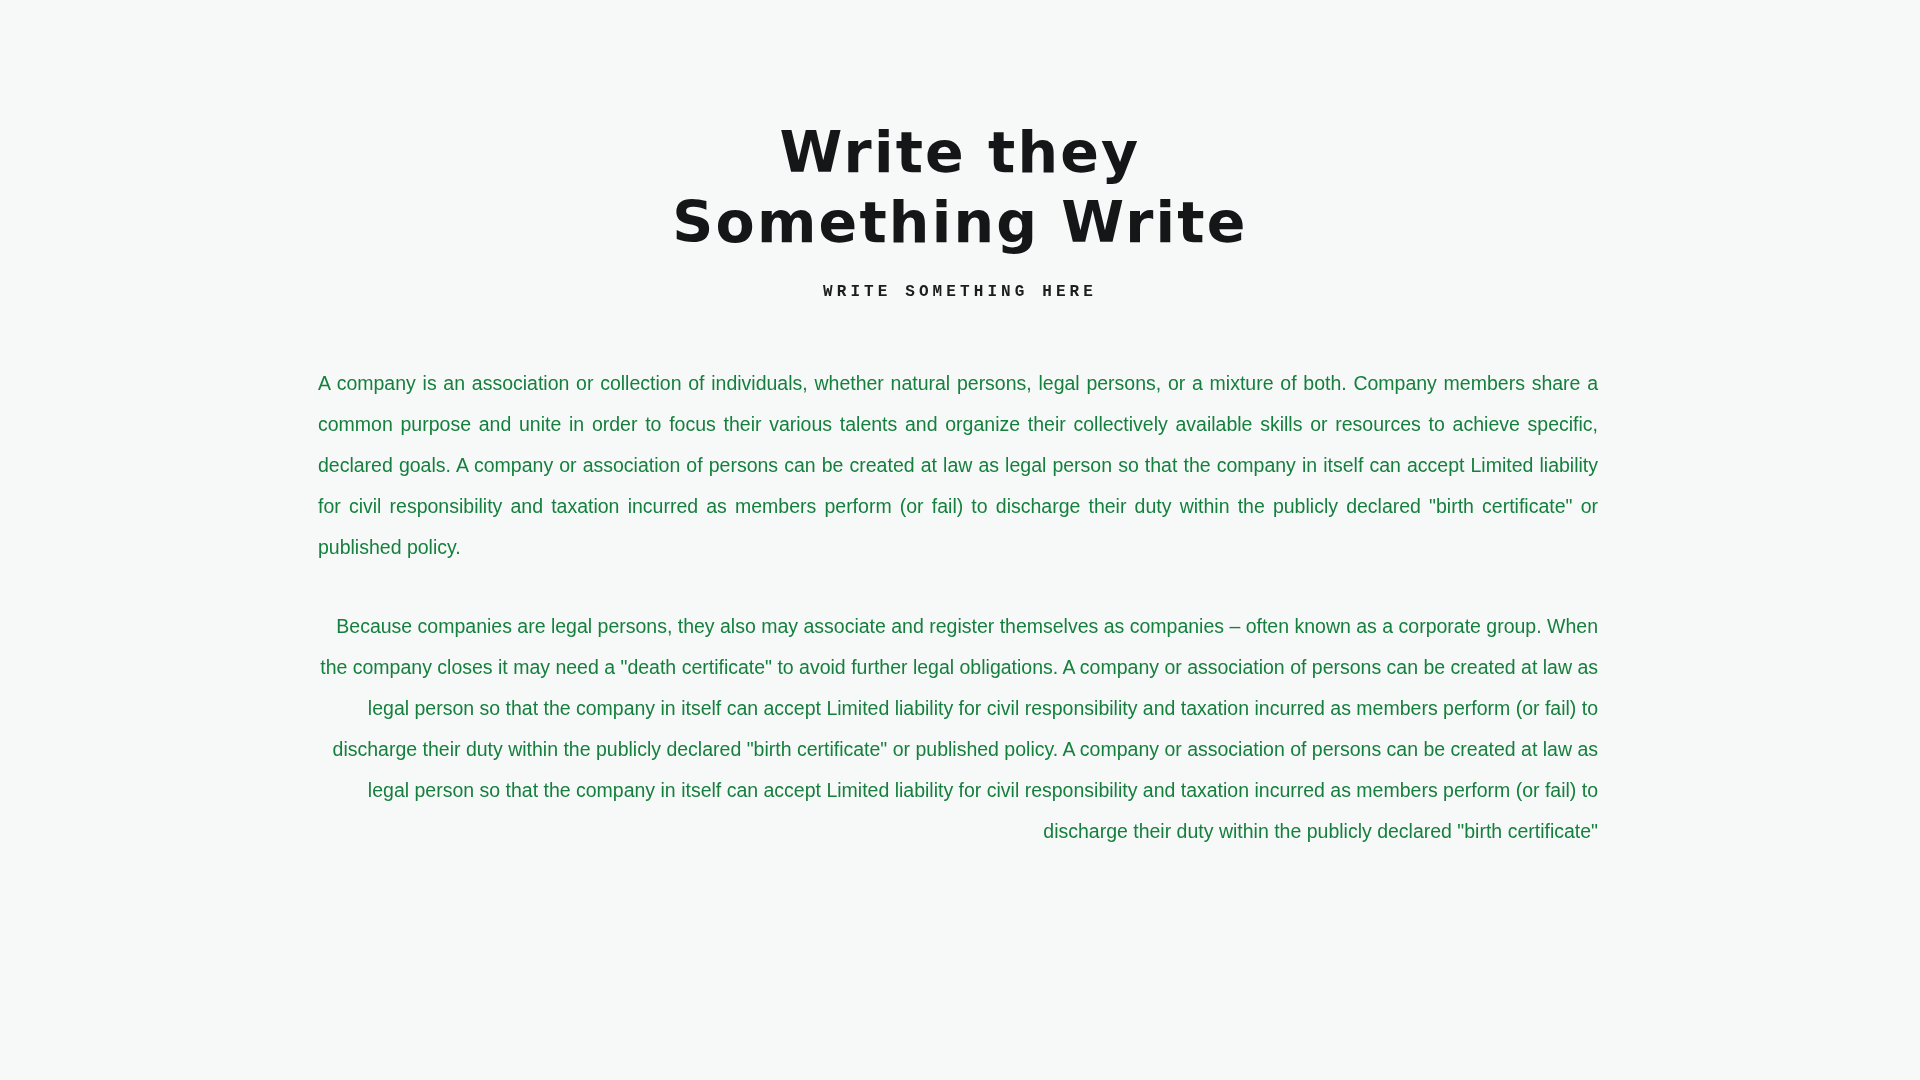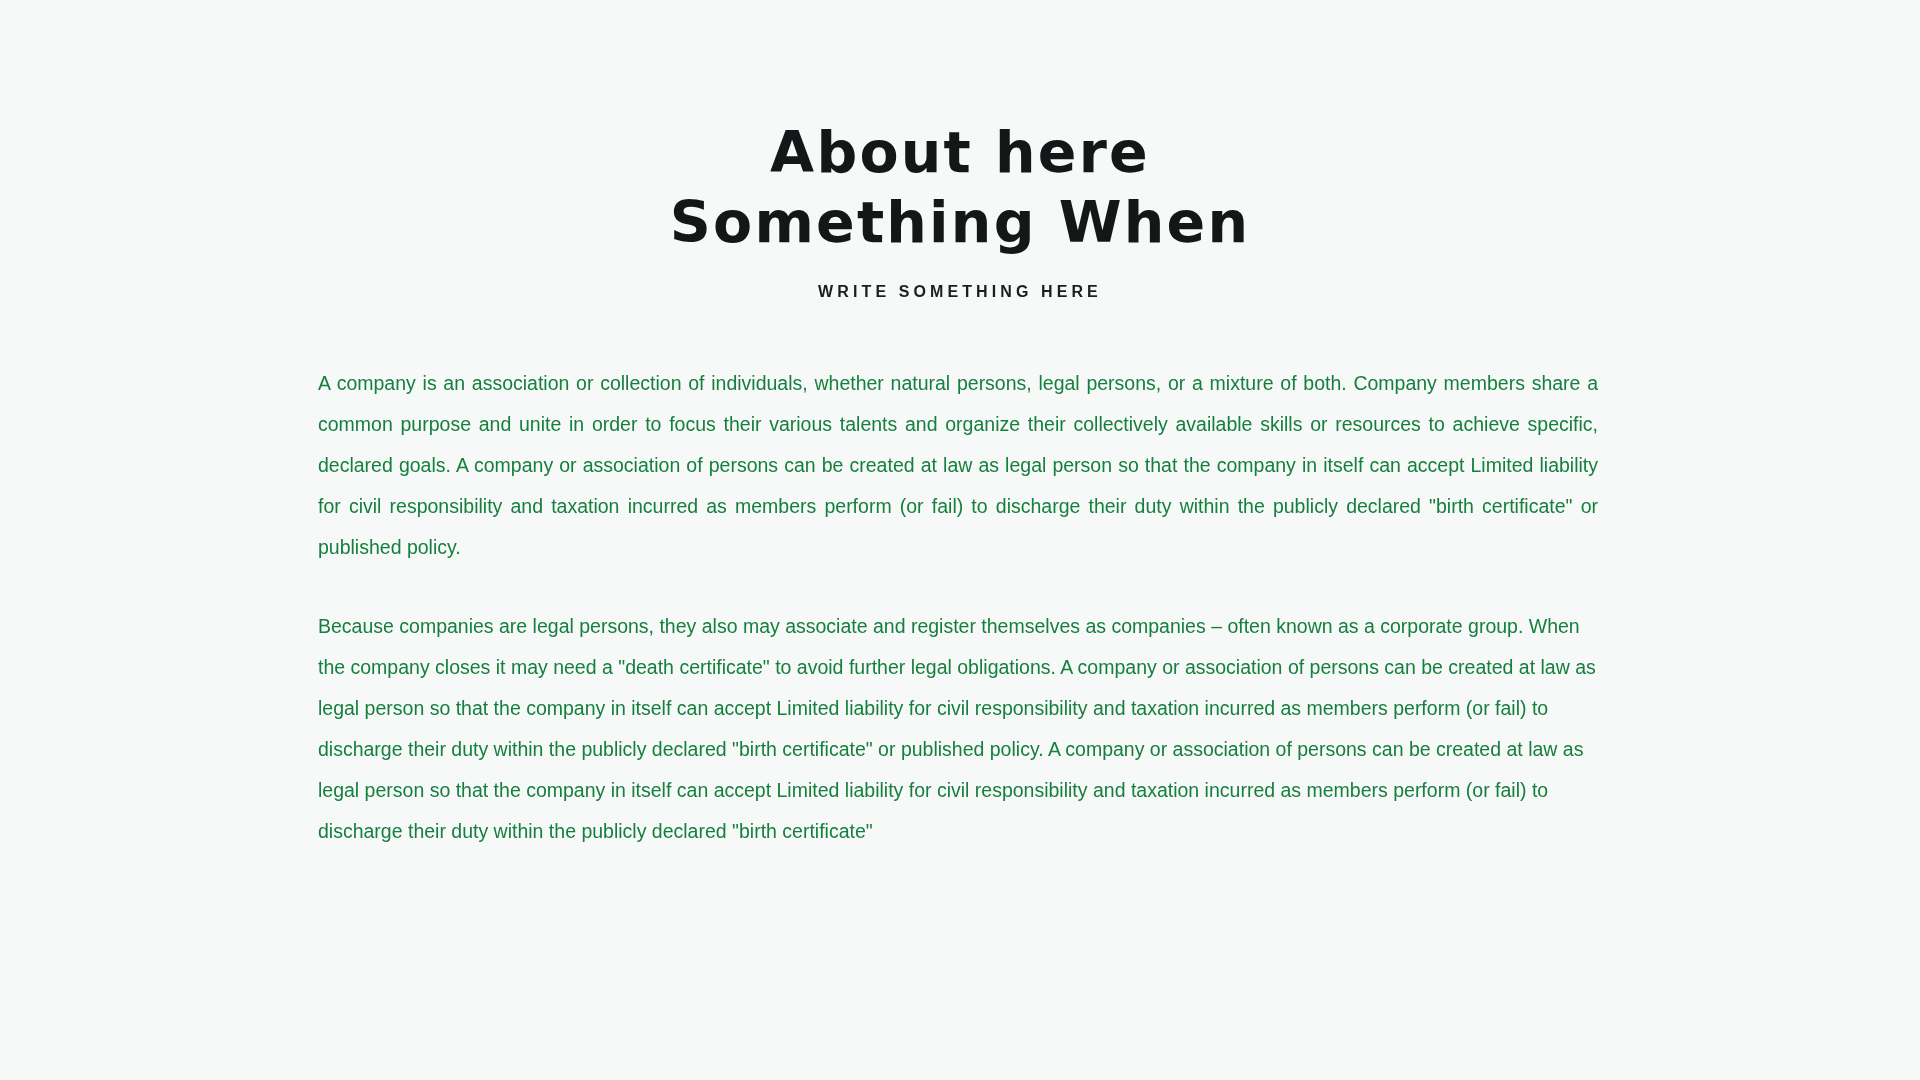--- a/index.html
+++ b/index.html
@@ -28,21 +28,21 @@
     font-family: "DejaVu Sans", sans-serif;
     font-size: 57px;
     font-weight: 700;
     letter-spacing: 2.2px;
     line-height: 1.22;
     color: #141617;
     margin: 0;
   }
   .subtitle {
     margin-top: 26px;
-    font-family: Liberation Sans, sans-serif;
+    font-family: Liberation Mono, monospace;
     font-size: 16px;
     font-weight: 700;
     letter-spacing: 4.1px;
     color: #1b1d1e;
     text-transform: uppercase;
   }
   .body-block {
     margin: 0 auto;
     width: 1600px;
     padding-left: 158px;
@@ -53,31 +53,31 @@
   .para {
     font-family: "Liberation Sans", sans-serif;
     font-size: 19.5px;
     line-height: 41px;
     color: #15803d;
     text-align: justify;
     margin: 0 0 38px 0;
   }
   .para:last-child {
     margin-bottom: 0;
-    text-align: left;
+    text-align: right;
   }
 </style>
 </head>
 <body style="background: rgb(247, 248, 248);">
 
 <div class="slide">
 
   <div class="title-block">
-    <h1 class="title-line">About here</h1>
-    <h1 class="title-line">Something When</h1>
+    <h1 class="title-line">Write they</h1>
+    <h1 class="title-line">Something Write</h1>
     <div class="subtitle">WRITE SOMETHING HERE</div>
   </div>
 
   <div class="body-block">
     <p class="para">A company is an association or collection of individuals, whether natural persons, legal persons, or a mixture of both. Company members share a common purpose and unite in order to focus their various talents and organize their collectively available skills or resources to achieve specific, declared goals. A company or association of persons can be created at law as legal person so that the company in itself can accept Limited liability for civil responsibility and taxation incurred as members perform (or fail) to discharge their duty within the publicly declared "birth certificate" or published policy.</p>
     <p class="para">Because companies are legal persons, they also may associate and register themselves as companies – often known as a corporate group. When the company closes it may need a "death certificate" to avoid further legal obligations. A company or association of persons can be created at law as legal person so that the company in itself can accept Limited liability for civil responsibility and taxation incurred as members perform (or fail) to discharge their duty within the publicly declared "birth certificate" or published policy. A company or association of persons can be created at law as legal person so that the company in itself can accept Limited liability for civil responsibility and taxation incurred as members perform (or fail) to discharge their duty within the publicly declared "birth certificate"</p>
   </div>
 
 </div>
 

